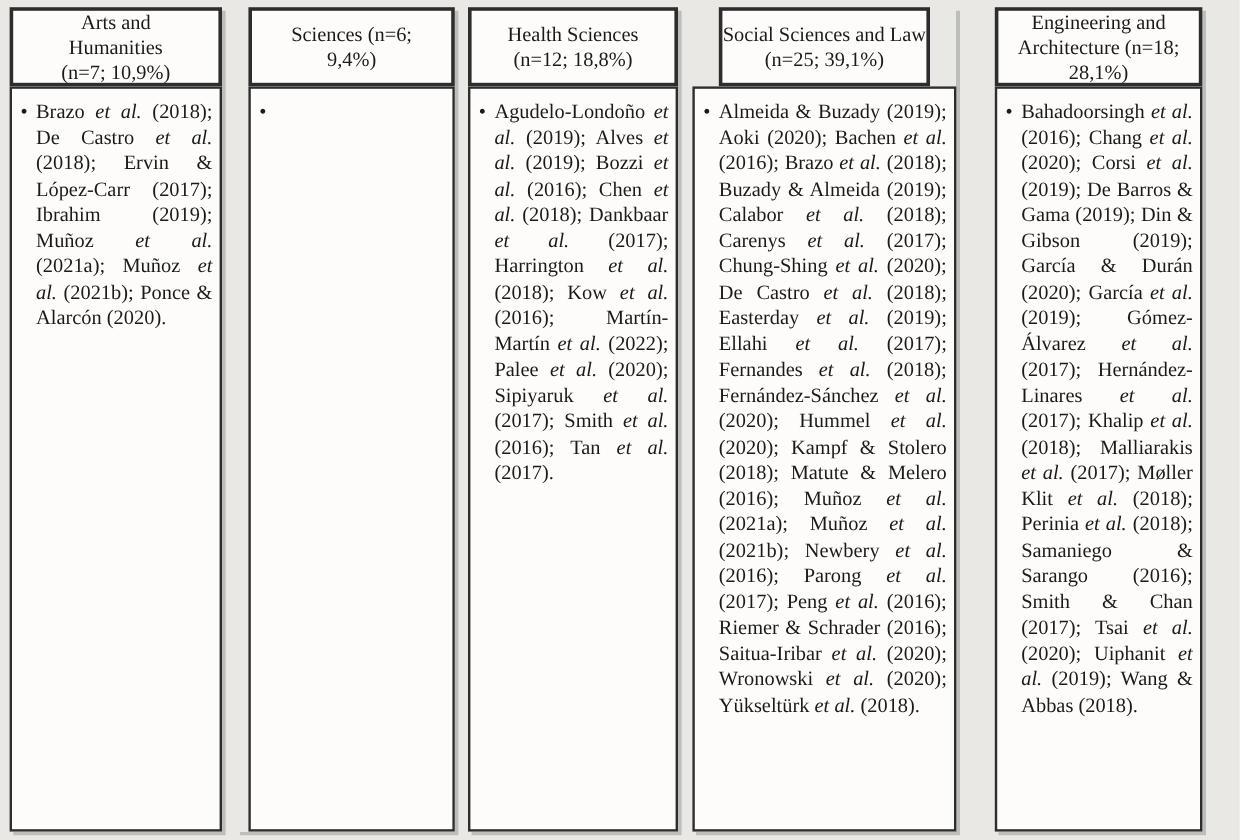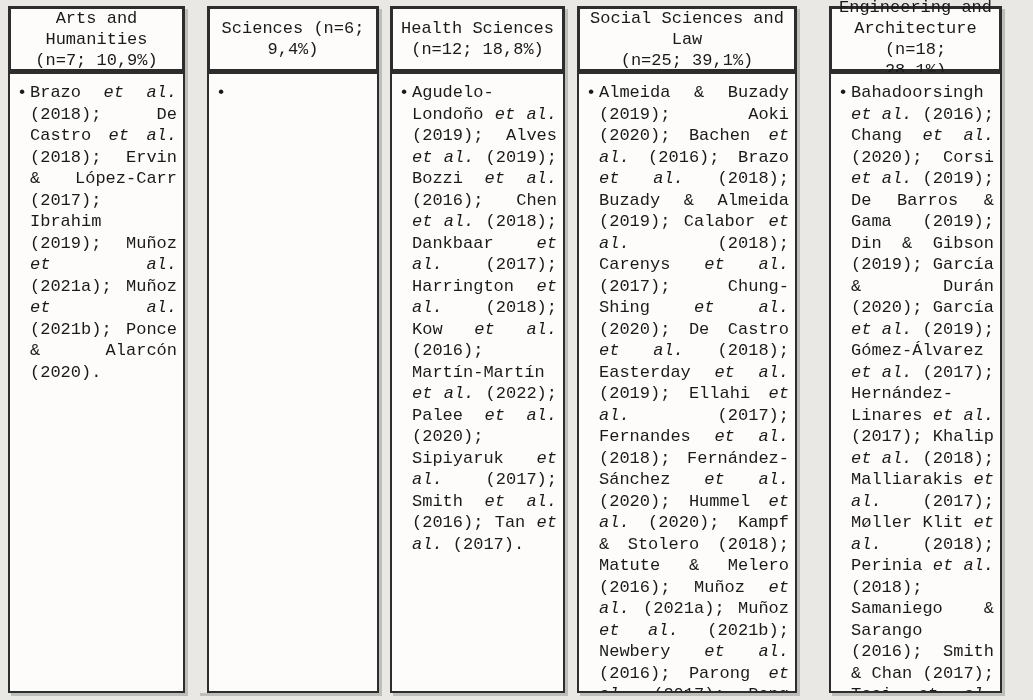--- a/index.html
+++ b/index.html
@@ -4,21 +4,21 @@
 <style>
   html, body {
     margin: 0;
     padding: 0;
   }
   .canvas {
     position: relative;
     width: 1033px;
     height: 700px;
     background: #e9e8e4;
-    font-family: Liberation Mono, monospace;
+    font-family: Liberation Serif, serif;
     color: #1a1a1a;
     overflow: hidden;
   }
   .column {
     position: absolute;
     top: 6px;
     height: 687px;
     display: flex;
     flex-direction: column;
     box-shadow: 3px 3px 0 rgba(110, 110, 105, 0.35);

